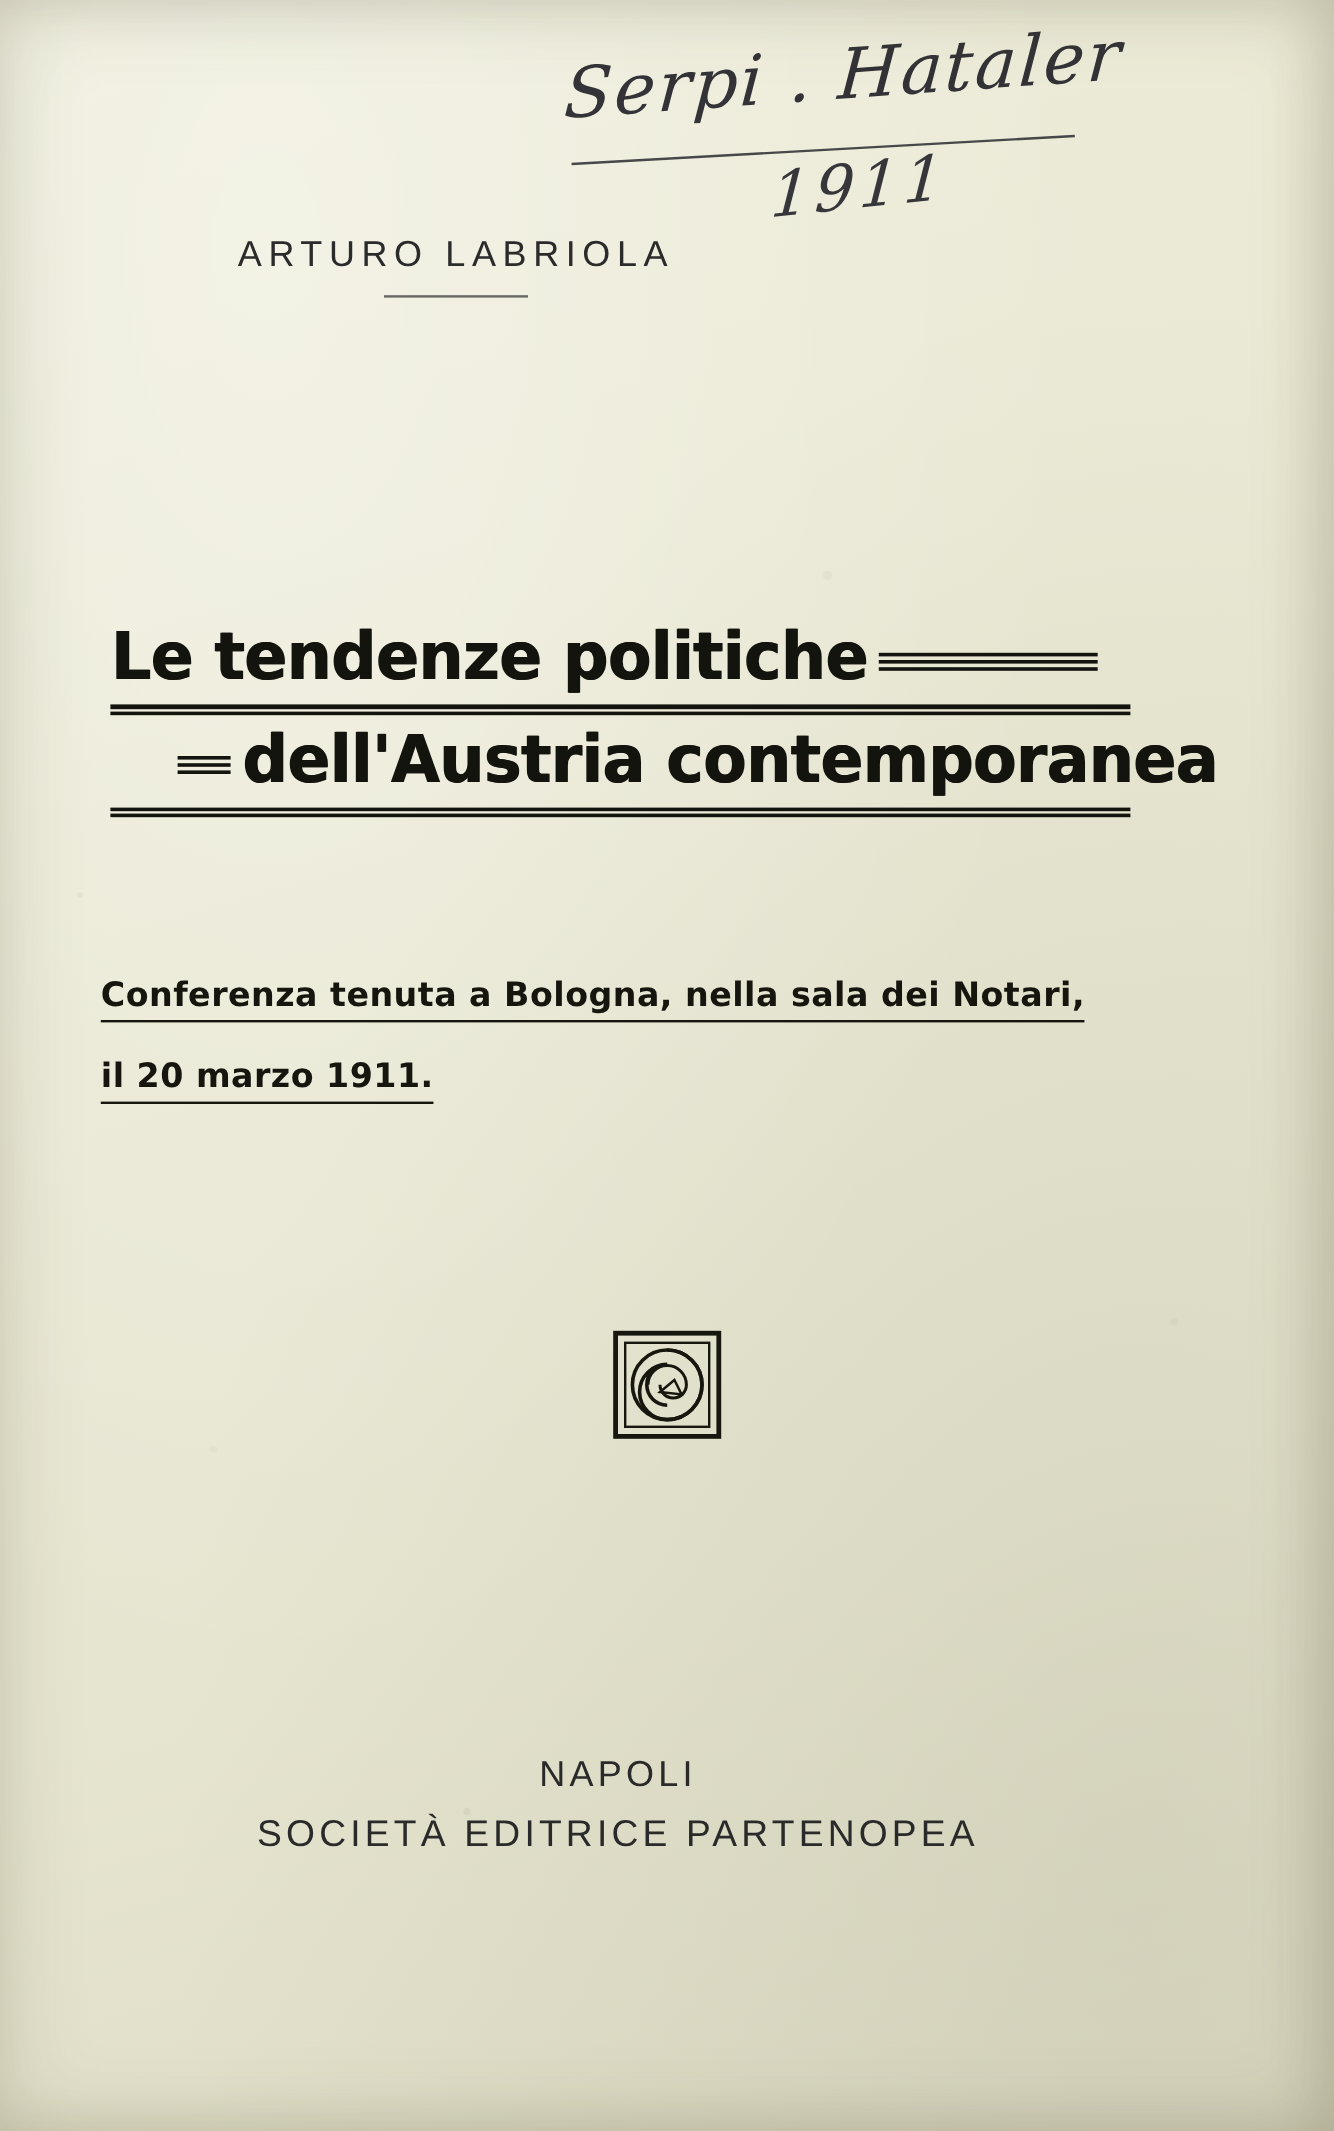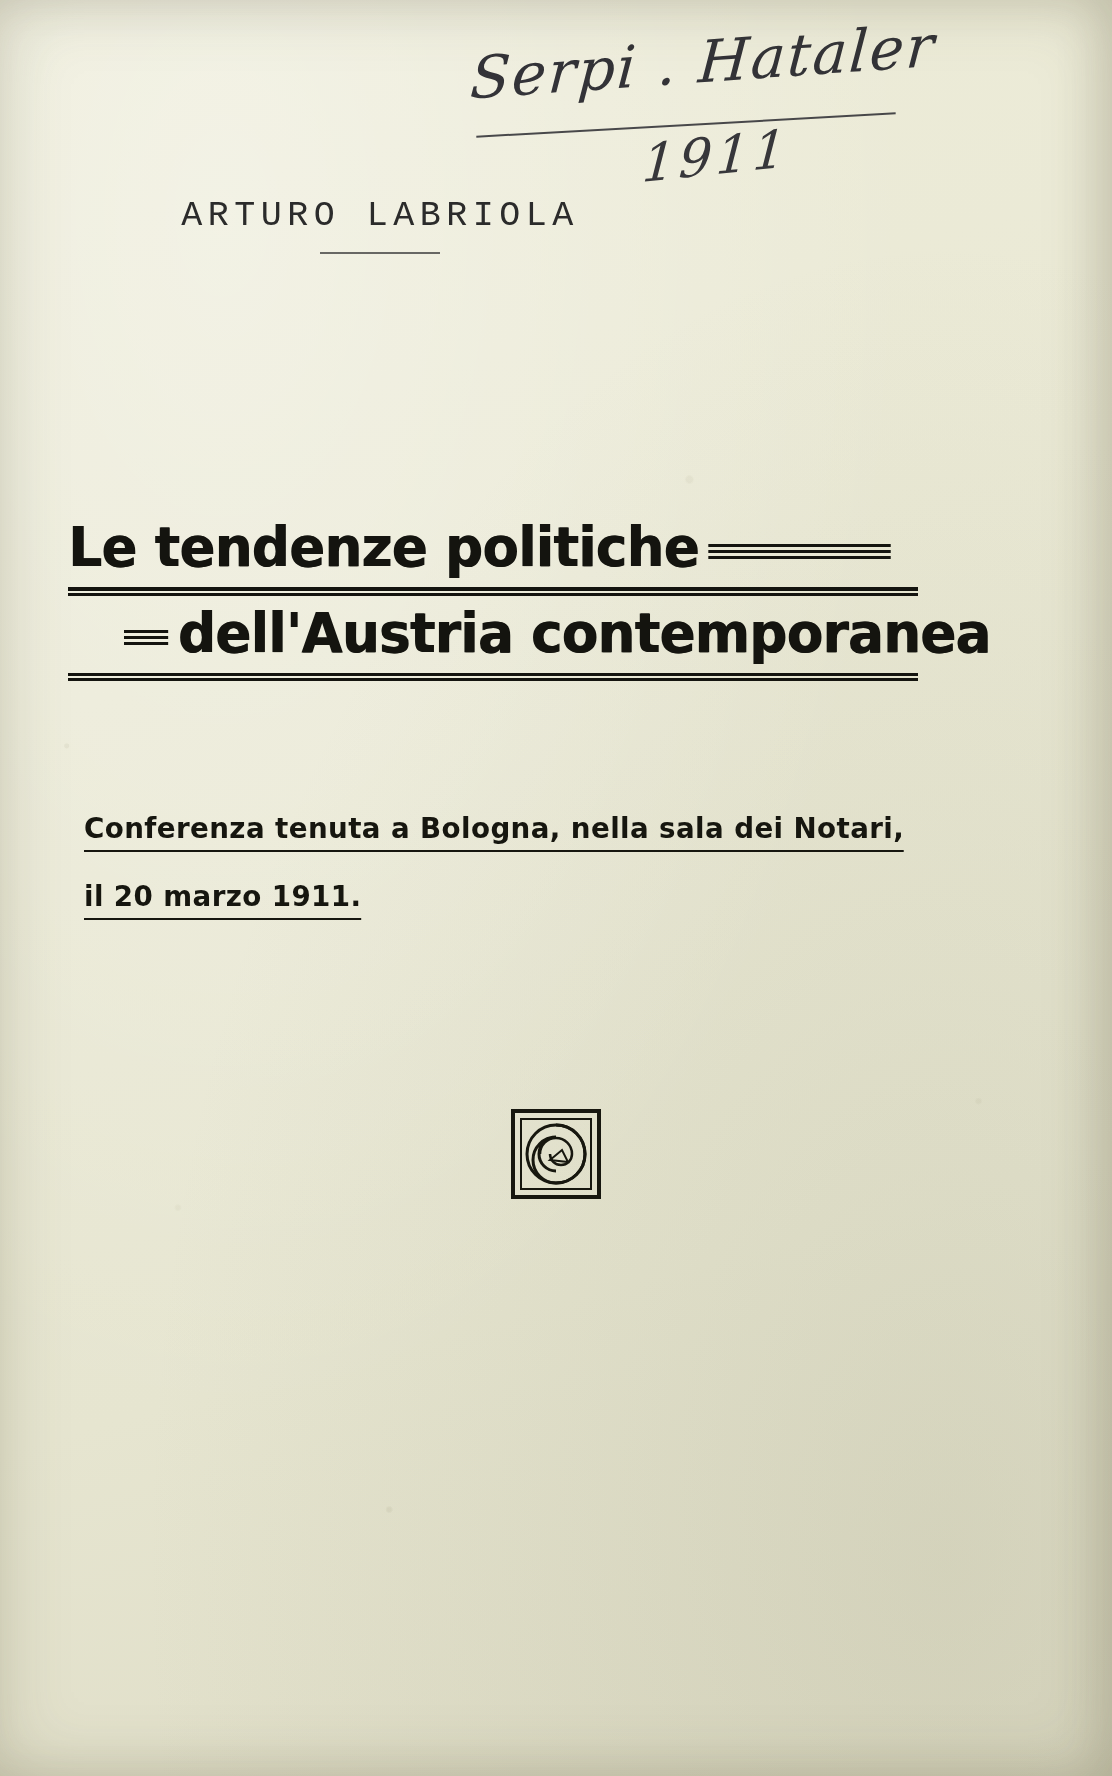--- a/index.html
+++ b/index.html
@@ -86,38 +86,37 @@
 
   
   .author-block {
     position: absolute;
     top: 196px;
     left: 0;
     width: 760px;
     text-align: center;
   }
   .author {
-    font-size: 35px;
+    font-size: 30px;
     letter-spacing: 5.5px;
     color: #2b2b2b;
-    font-family: Liberation Mono, monospace;
   }
   .author-rule {
     margin: 16px auto 0;
     width: 120px;
     height: 2px;
     background: #3a3a3a;
     opacity: 0.75;
   }
 
   
   .title-block {
     position: absolute;
     top: 520px;
-    left: 68px;
+    left: 92px;
     width: 850px;
     text-align: center;
   }
   .title-line {
     position: relative;
     display: block;
     font-family: "DejaVu Sans", sans-serif;
     font-weight: bold;
     color: #14140f;
     line-height: 1.0;
@@ -261,15 +260,19 @@
     <svg width="92" height="92" viewBox="0 0 92 92">
       <rect x="3" y="3" width="86" height="86" fill="none" stroke="#17170f" stroke-width="4"></rect>
       <rect x="11" y="11" width="70" height="70" fill="none" stroke="#17170f" stroke-width="2"></rect>
       <circle cx="46" cy="46" r="29" fill="none" stroke="#17170f" stroke-width="3"></circle>
       <path d="M46 17 a29 29 0 0 1 0 58 a23 23 0 0 1 0 -46 a17 17 0 0 0 0 34" fill="none" stroke="#17170f" stroke-width="3"></path>
       <path d="M30 46 a16 16 0 0 1 32 0 a11 11 0 0 1 -22 0" fill="none" stroke="#17170f" stroke-width="2.5"></path>
       <path d="M40 52 l12 -10 l6 12 z" fill="none" stroke="#17170f" stroke-width="2"></path>
     </svg>
   </div>
 
+  <div class="imprint">
+    <div class="imprint-city">NAPOLI</div>
+    <div class="imprint-pub">SOCIETÀ EDITRICE PARTENOPEA</div>
+  </div>
 
   <div class="edge-shade"></div>
 </div>
 
 </body></html>

